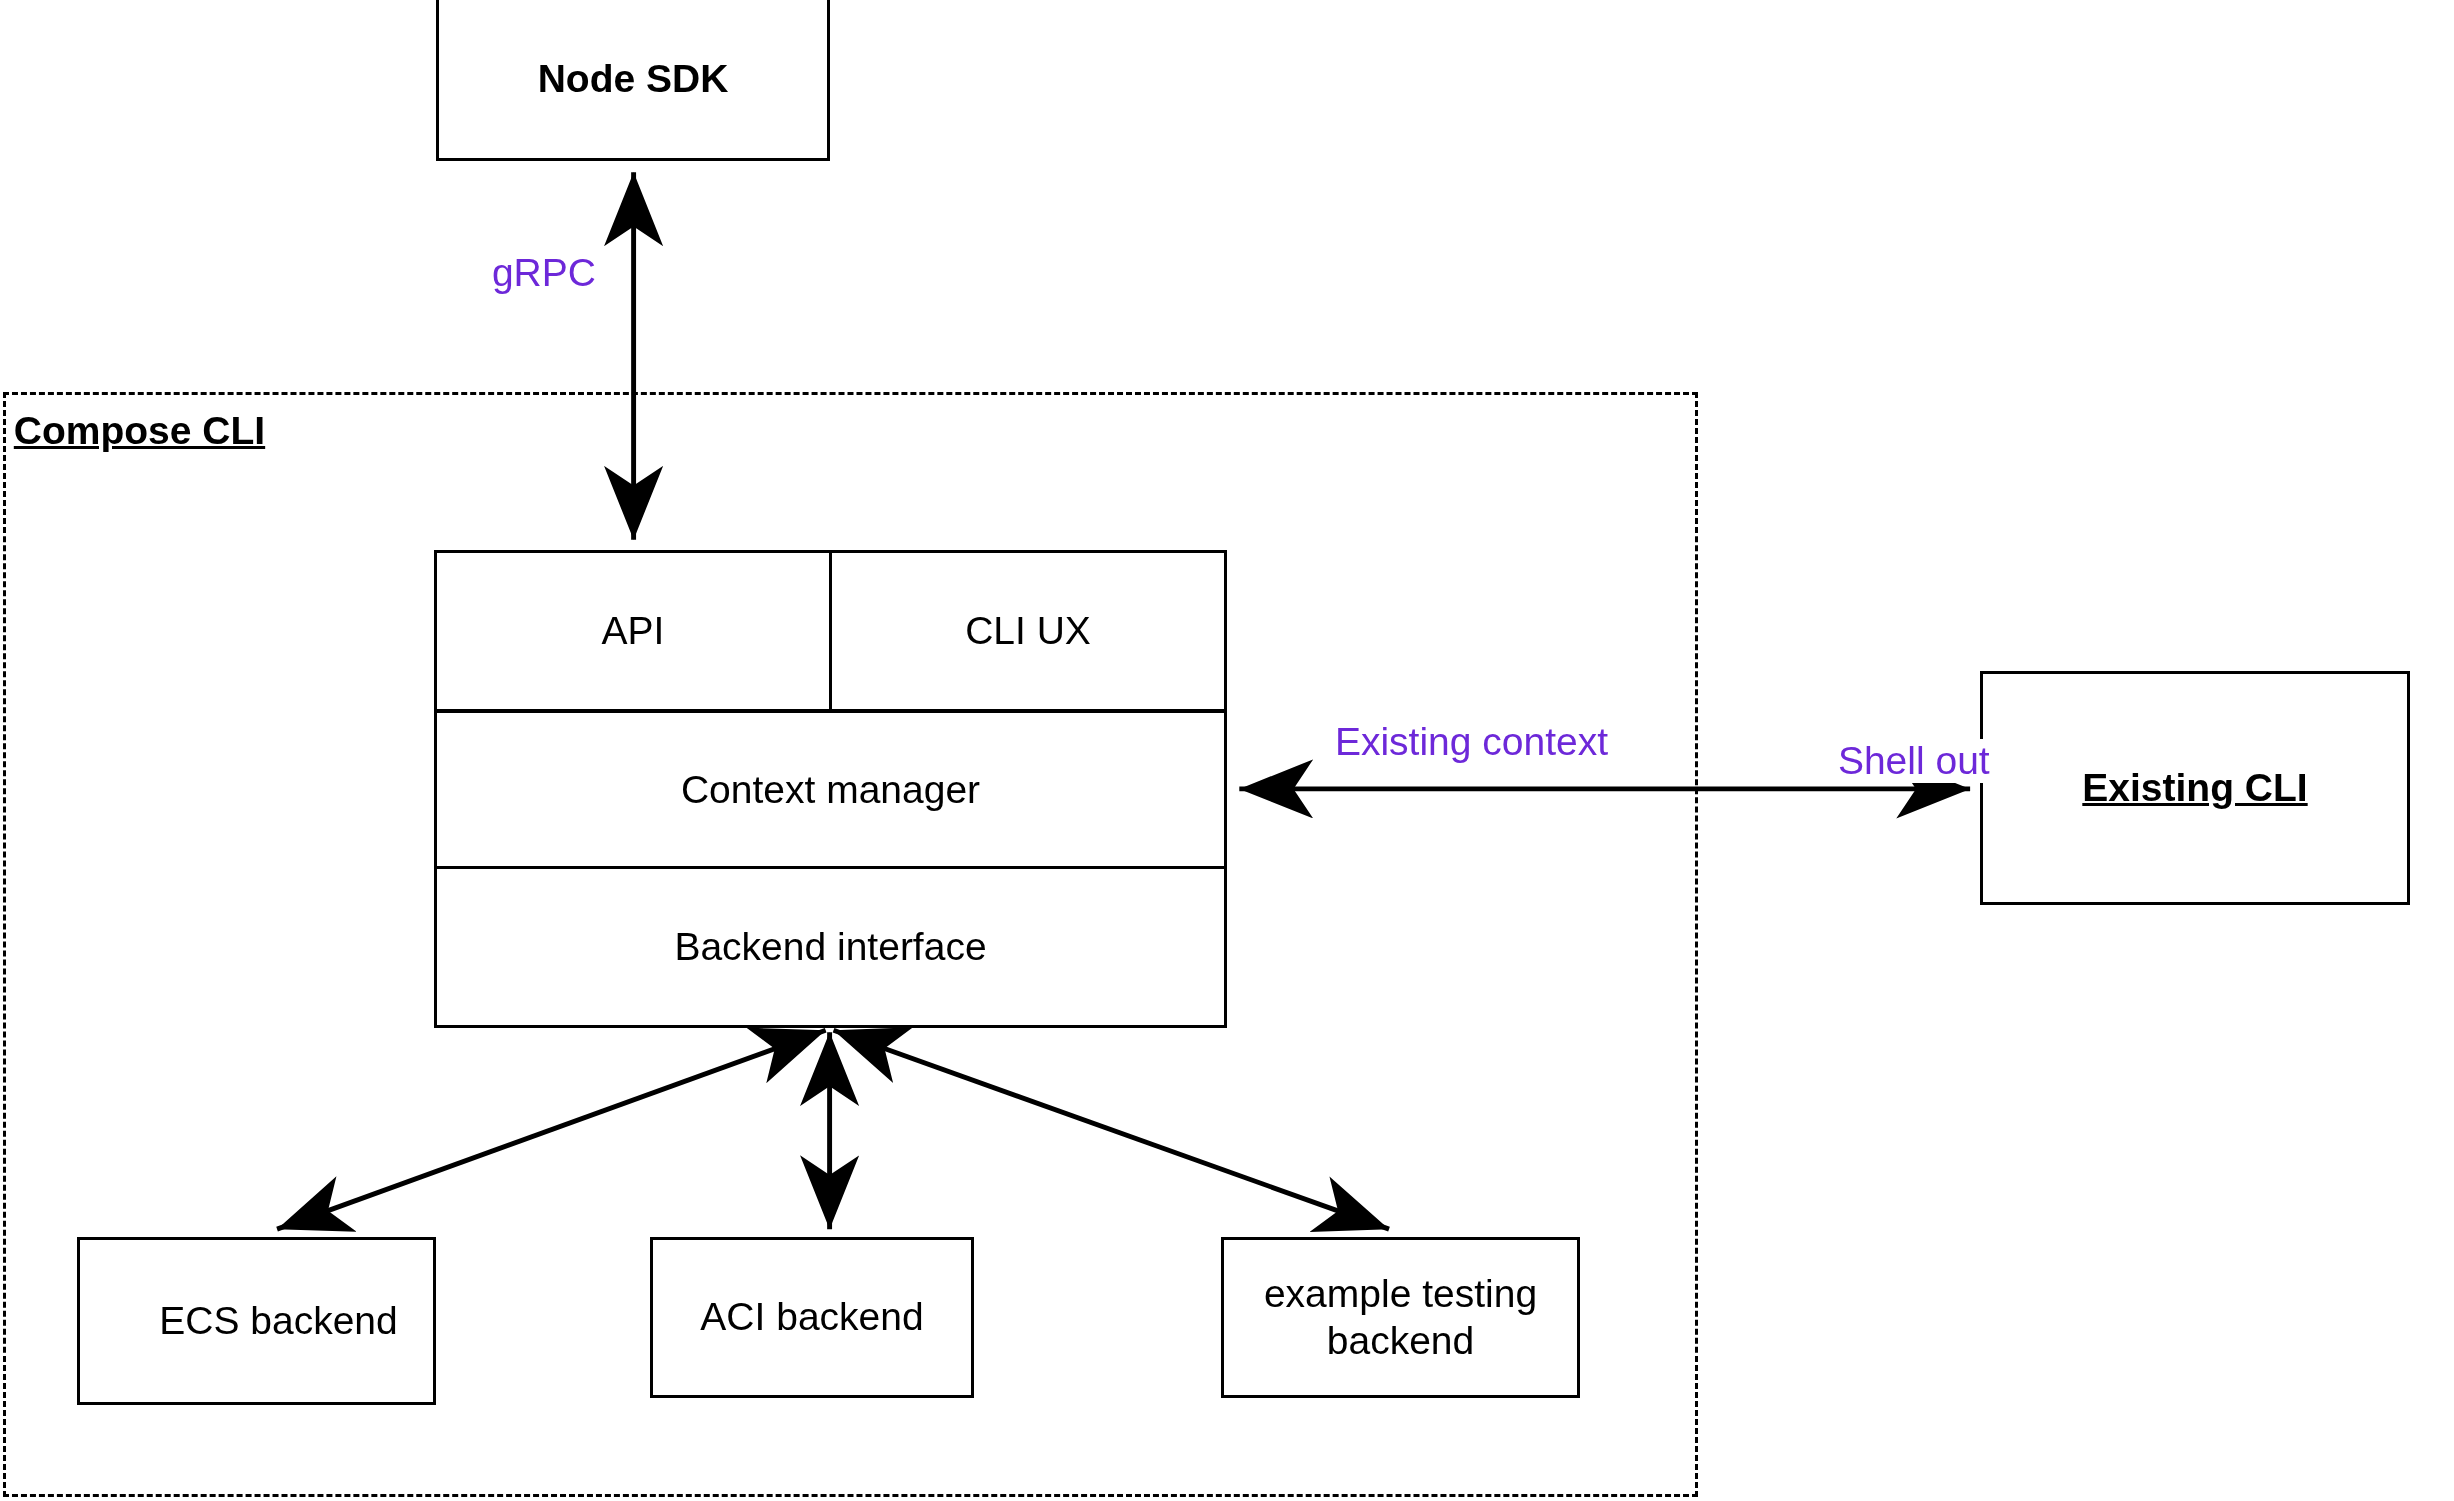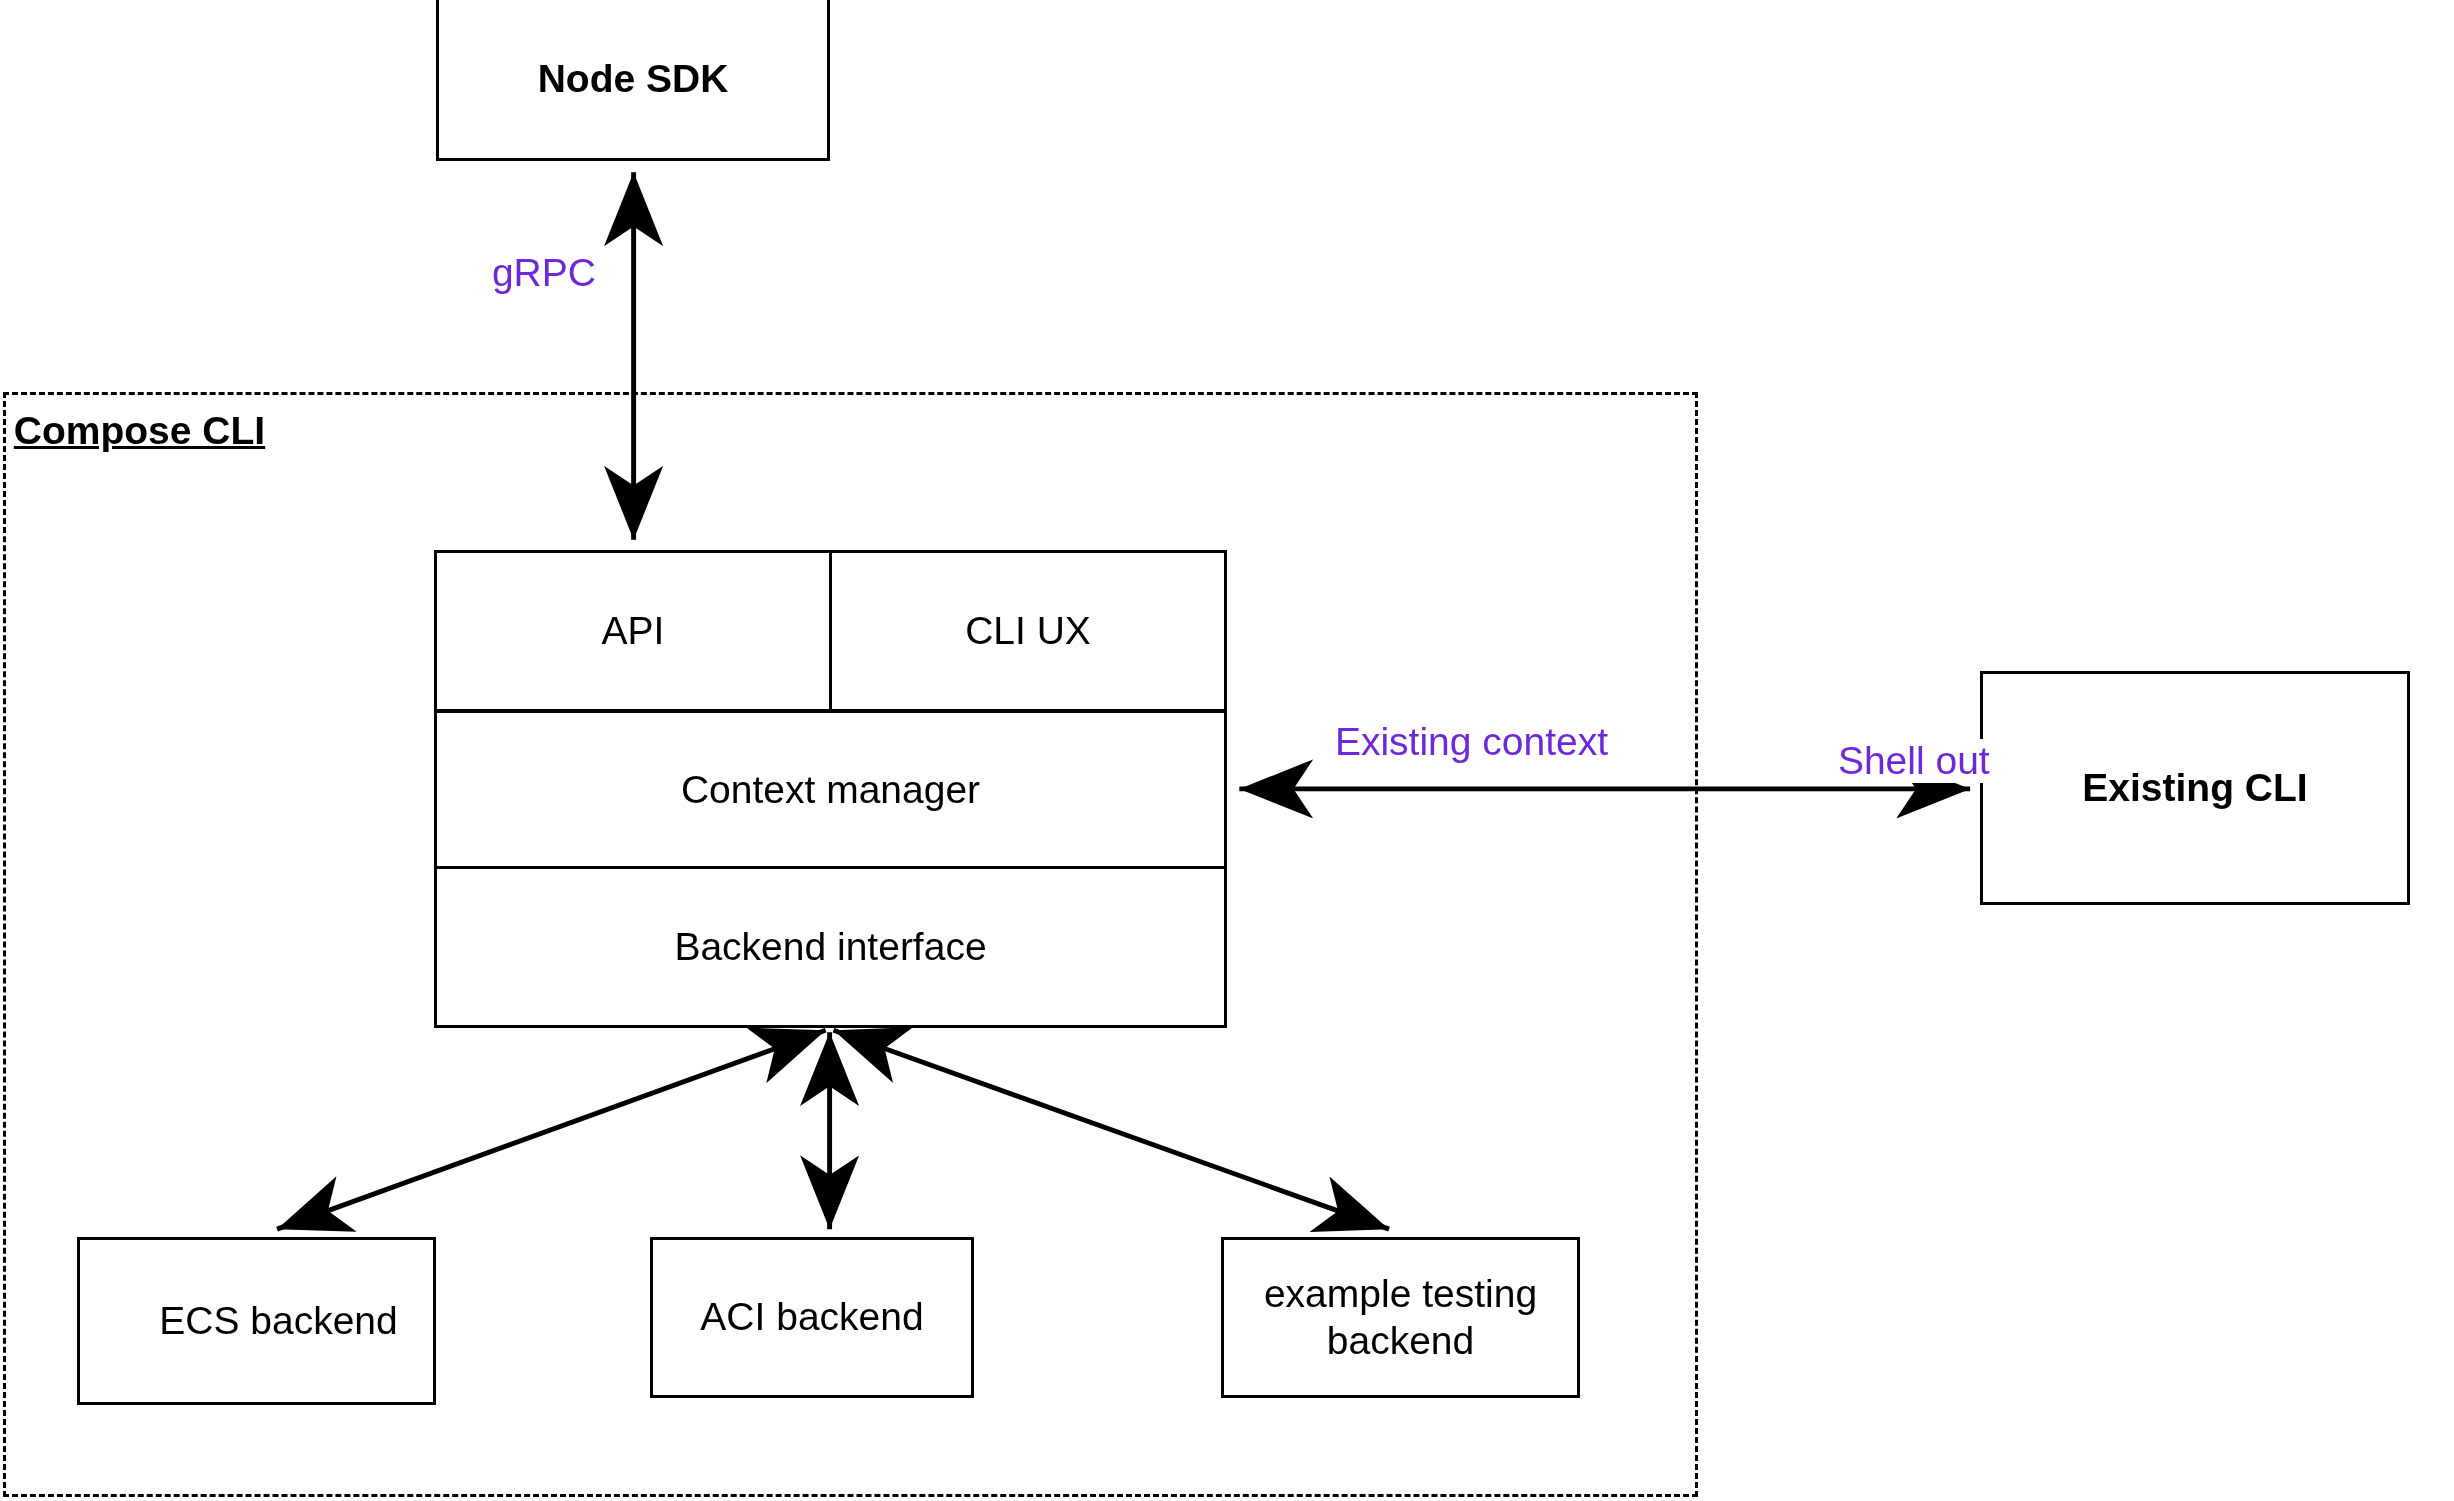--- a/index.html
+++ b/index.html
@@ -161,21 +161,21 @@
       </div>
     </div>
 
     <div class="stack-row" style="left:0px; top:316px; width:793px; height:162px;">
       <div class="stack-cell">
         <span>Backend interface</span>
       </div>
     </div>
   </div>
 
-  <div class="node bold" style="left:1980px; top:671px; width:430px; height:234px;">
+  <div class="node bold" style="left:1980px; top:671px; width:430px; height:234px;text-decoration:underline;">
     <span class="label">Existing CLI</span>
   </div>
 
   <div class="node" style="left:77px; top:1237px; width:359px; height:168px;padding-left:44px;">
     <span class="label">ECS backend</span>
   </div>
 
   <div class="node" style="left:650px; top:1237px; width:324px; height:161px;">
     <span class="label">ACI backend</span>
   </div>

